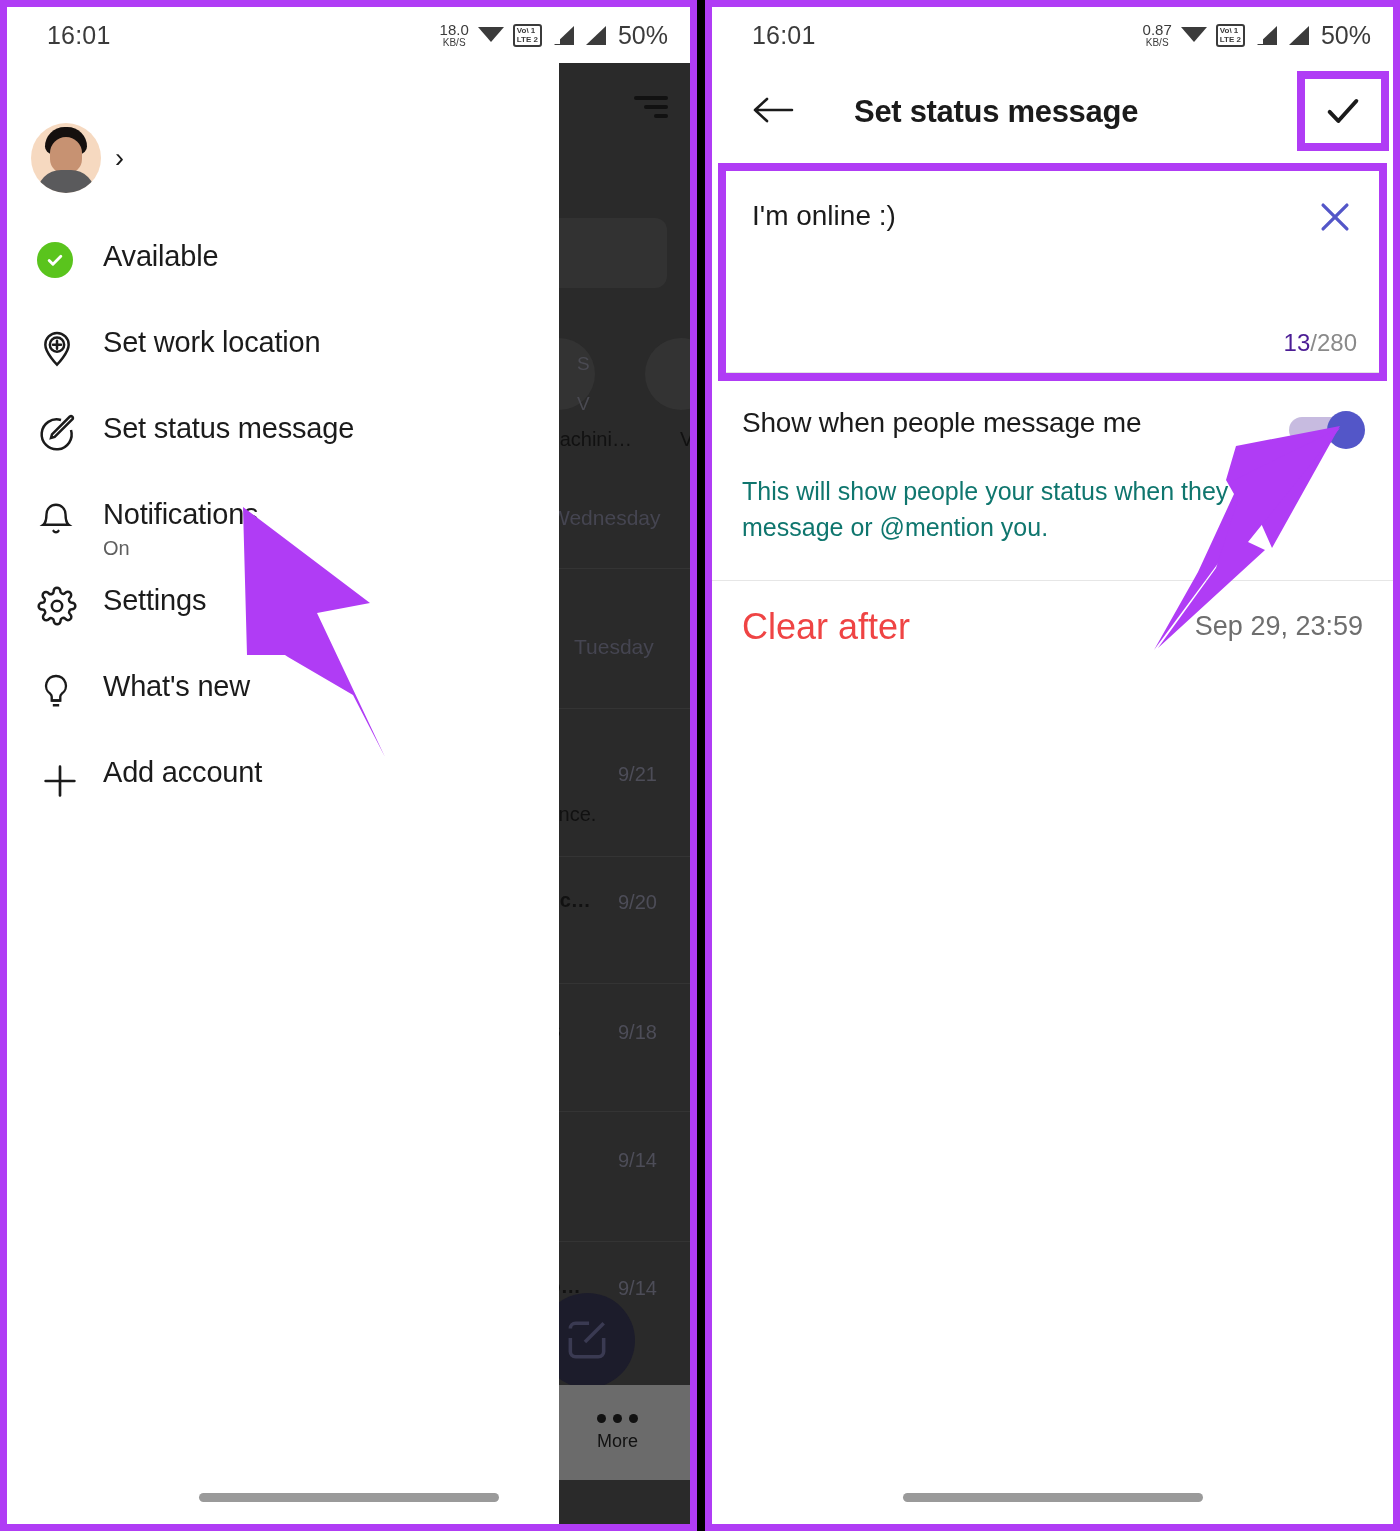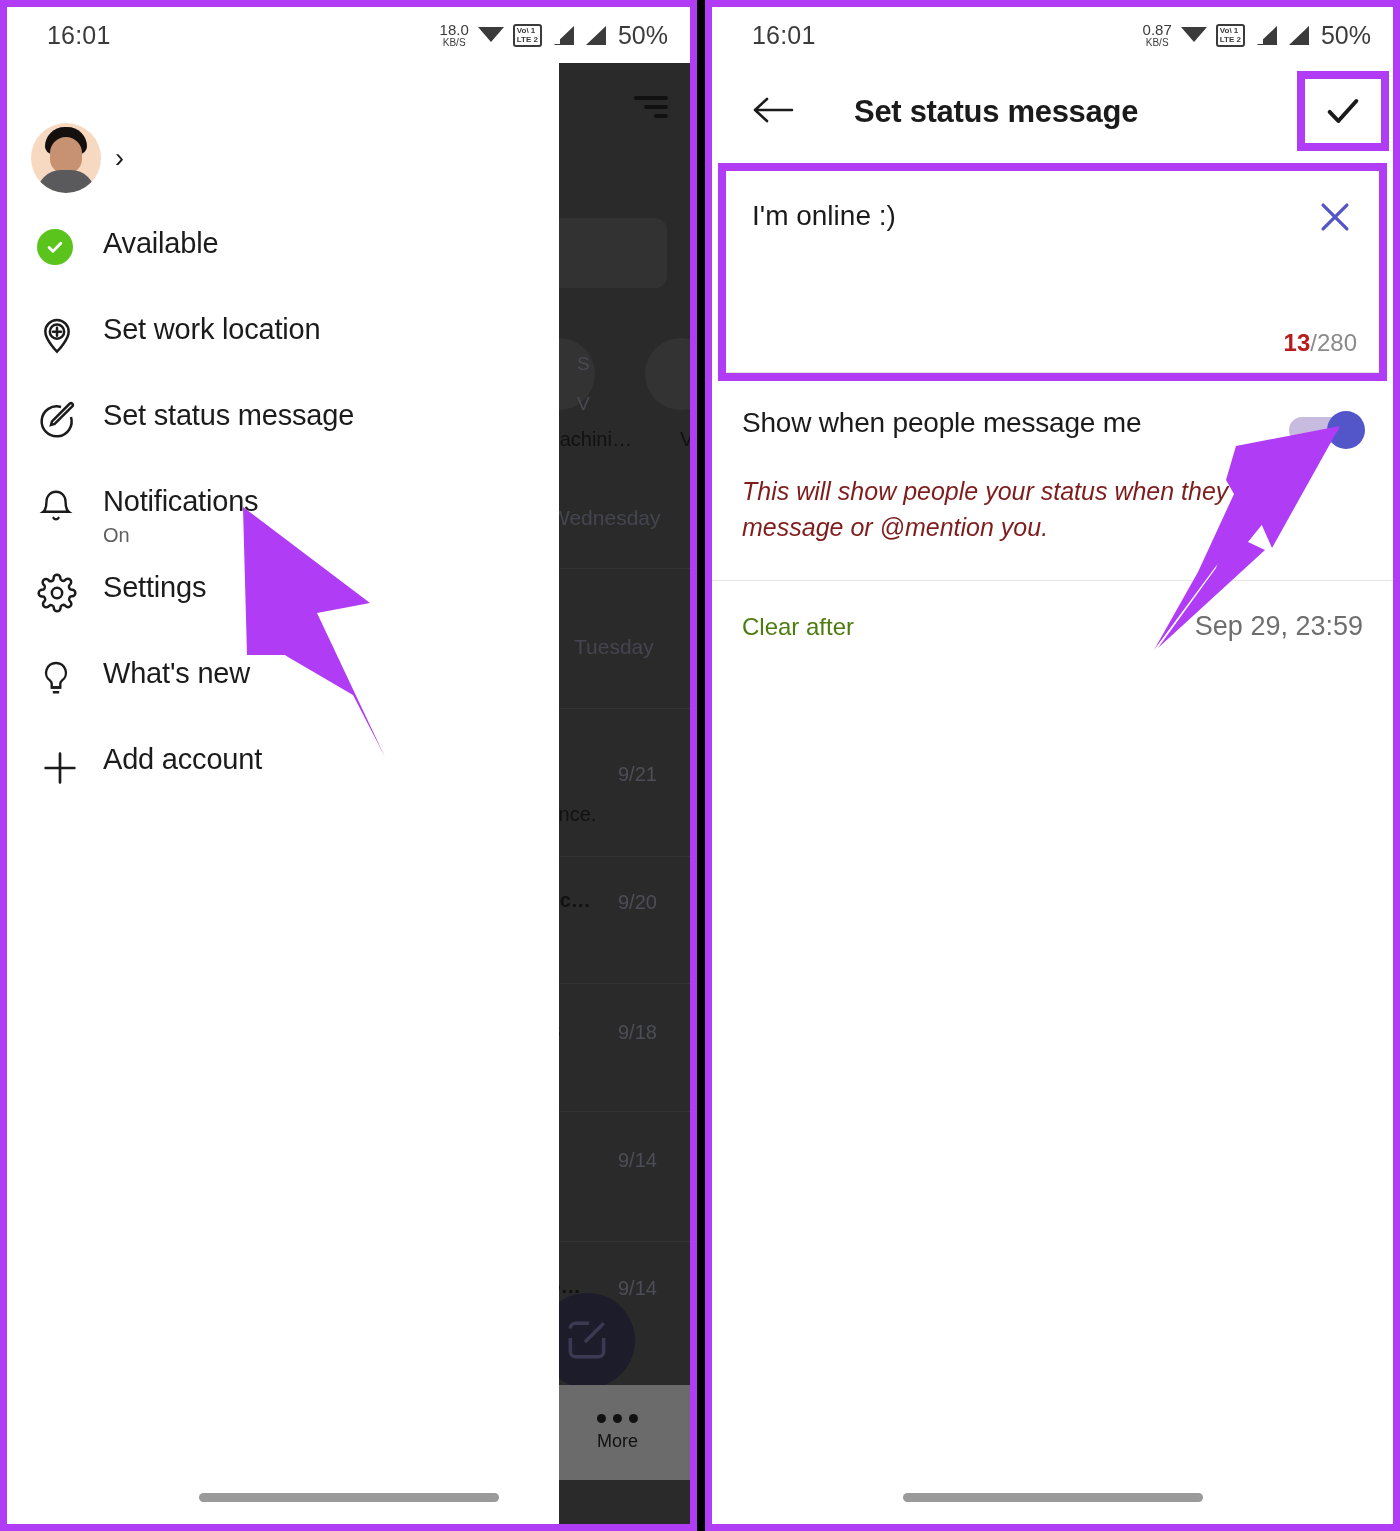--- a/index.html
+++ b/index.html
@@ -103,21 +103,21 @@
     width:70px; height:70px; border-radius:50%;
     background:#f6d9c0; position:relative; overflow:hidden; flex:none;
   }
   .avatar .hair { position:absolute; left:14px; top:4px; width:42px; height:27px; background:#15100e; border-radius:21px 21px 8px 8px; }
   .avatar .face { position:absolute; left:19px; top:14px; width:32px; height:37px; background:#c79272; border-radius:16px 16px 15px 15px; }
   .avatar .body { position:absolute; left:6px; top:47px; width:58px; height:28px; background:#5a5a5c; border-radius:24px 24px 0 0; }
   .avatar .neck { position:absolute; left:27px; top:44px; width:16px; height:12px; background:#c79272; }
   .prof-name { font-size:30px; color:#1b1b1b; font-weight:bold; margin-left:28px; letter-spacing:-.3px; }
   .prof-chev { font-size:27px; color:#1b1b1b; margin-left:14px; font-weight:500; }
 
-  .menu { margin-top:32px; }
+  .menu { margin-top:45px; }
   .mrow { display:flex; align-items:flex-start; height:86px; padding-left:30px; }
   .mico { width:56px; flex:none; display:flex; align-items:center; justify-content:flex-start; padding-top:4px; }
   .mlabel { font-size:29px; color:#1b1b1b; padding-top:2px; letter-spacing:-.2px; }
   .msub { font-size:20px; color:#5f5f5f; margin-top:6px; }
   .mtexts { display:flex; flex-direction:column; padding-left:10px; }
 
   .dot-avail {
     width:36px; height:36px; border-radius:50%; background:#5ac41d;
     display:flex; align-items:center; justify-content:center;
   }
@@ -138,37 +138,37 @@
     display:flex; align-items:center; justify-content:center;
   }
 
   .hl-input {
     margin:2px 6px 0 6px; border:8px solid #b03cf5; background:#fff;
     height:218px; position:relative;
   }
   .ta-text { position:absolute; left:26px; top:29px; font-size:28px; color:#1b1b1b; }
   .ta-clear { position:absolute; right:22px; top:24px; width:44px; height:44px; cursor:pointer; }
   .ta-count { position:absolute; right:22px; bottom:16px; font-size:24px; color:#8a8a8a; }
-  .ta-count b { color:#b91c1c; font-weight:bold; }
+  .ta-count b { color:#4c1d95; font-weight:normal; }
   .ta-underline { position:absolute; left:0; right:0; bottom:0; height:1px; background:#e3e3e3; }
 
   .r-toggle-row {
     display:flex; align-items:flex-start; padding:26px 28px 0 30px; position:relative;
   }
   .r-toggle-label { font-size:28px; color:#1b1b1b; letter-spacing:-.2px; }
   .switch { margin-left:auto; margin-top:4px; width:76px; height:36px; position:relative; }
   .switch .track { position:absolute; left:0; top:6px; width:66px; height:26px; border-radius:13px; background:#c7bbe0; }
   .switch .thumb { position:absolute; right:0; top:0; width:38px; height:38px; border-radius:50%; background:#5356c8; }
-  .r-desc { padding:26px 120px 0 30px; font-size:25px; line-height:1.45; color:#7f1d1d;font-style:italic; }
+  .r-desc { padding:26px 120px 0 30px; font-size:25px; line-height:1.45; color:#0f766e; }
 
   .r-divider { margin:34px 0 0 0; height:1px; background:#e6e6e6; }
   .r-row {
     display:flex; align-items:center; padding:0 30px; height:92px;
   }
-  .r-row-label { font-size:24px; color:#4d7c0f; }
+  .r-row-label { font-size:36px; color:#ef4444; }
   .r-row-value { margin-left:auto; font-size:27px; color:#6e6e6e; }
 
   
   .gesture { position:absolute; left:50%; transform:translateX(-50%); bottom:22px; width:300px; height:9px; border-radius:5px; background:#9a9a9a; }
 </style>
 </head>
 <body>
 
 <div class="stage">
 

